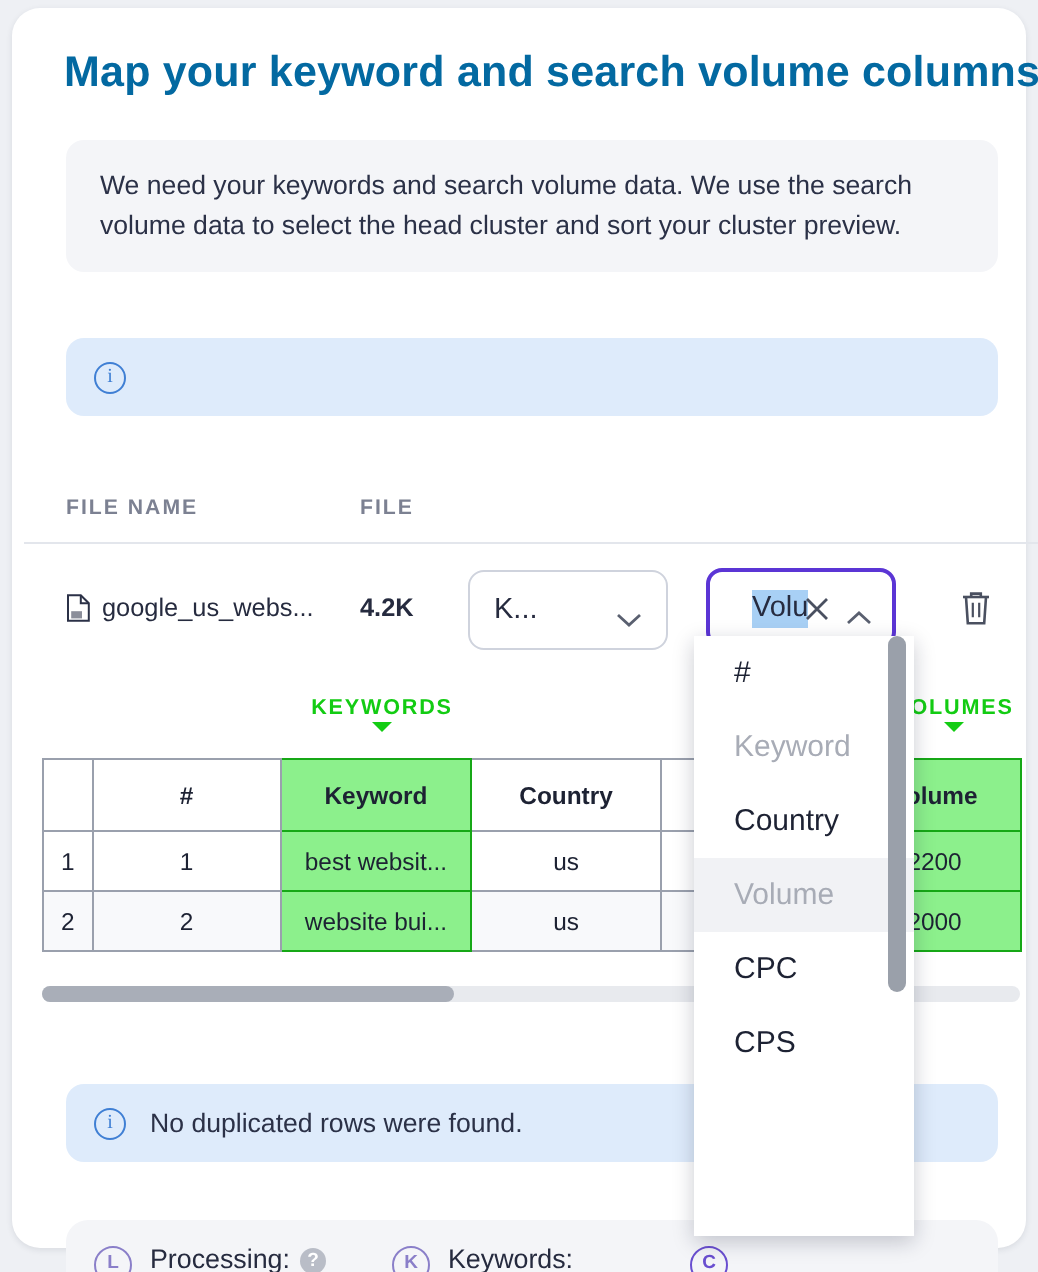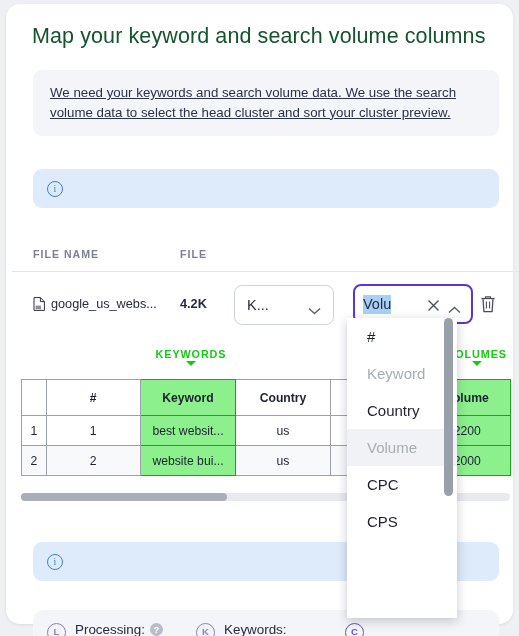--- a/index.html
+++ b/index.html
@@ -29,40 +29,39 @@
     min-height: 620px;
     background: #ffffff;
     border-radius: 14px;
     box-shadow: 0 1px 3px rgba(30,35,60,0.10);
   }
   .title {
     position: absolute;
     left: 26px;
     top: 20px;
     font-size: 21.5px;
-    font-weight: 400;
+    font-weight: 700;
     letter-spacing: 0.1px;
-    color: #14532d;
+    color: #0369a1;
     white-space: nowrap;
   }
   .desc-box {
     position: absolute;
     left: 27px;
     top: 66px;
     width: 466px;
     box-sizing: border-box;
     background: #f4f5f8;
     border-radius: 9px;
     padding: 13px 17px 14px 17px;
   }
   .desc-text {
     font-size: 13.3px;
     line-height: 19.5px;
     color: #2b3147;
-    text-decoration: underline;
   }
   .info-banner {
     position: absolute;
     box-sizing: border-box;
     background: #deebfb;
     border-radius: 9px;
     display: flex;
     align-items: center;
     padding-left: 14px;
   }
@@ -155,23 +154,23 @@
   .select.kw {
     left: 228px;
     top: 281px;
     width: 100px;
     border: 1px solid #cfd3dd;
     padding-left: 12px;
   }
   .select.vol {
     left: 347px;
     top: 280px;
-    width: 120px;
+    width: 95px;
     border: 2px solid #5b35d5;
-    padding-left: 8px;
+    padding-left: 21px;
   }
   .sel-text {
     font-size: 14.5px;
     color: #262b3f;
   }
   .sel-text.highlighted {
     background: #a8d0f5;
     padding: 1px 0 2px 0;
   }
   .chev {
@@ -456,20 +455,21 @@
       </tbody>
         </table>
     </div>
 
     <div class="hscroll-track">
       <div class="hscroll-thumb"></div>
     </div>
 
     <div class="info-banner dup">
       <div class="info-circle">i</div>
+      <div class="info-text">No duplicated rows were found.</div>
     </div>
 
     <div class="footer">
       <div class="foot-item" style="left:14px;">
         <span class="foot-icon">L</span>
         <span class="foot-label"><span>Processing:</span><span class="help-dot">?</span></span>
       </div>
       <div class="foot-item" style="left:163px;">
         <span class="foot-icon">K</span>
         <span class="foot-label">Keywords:</span>

